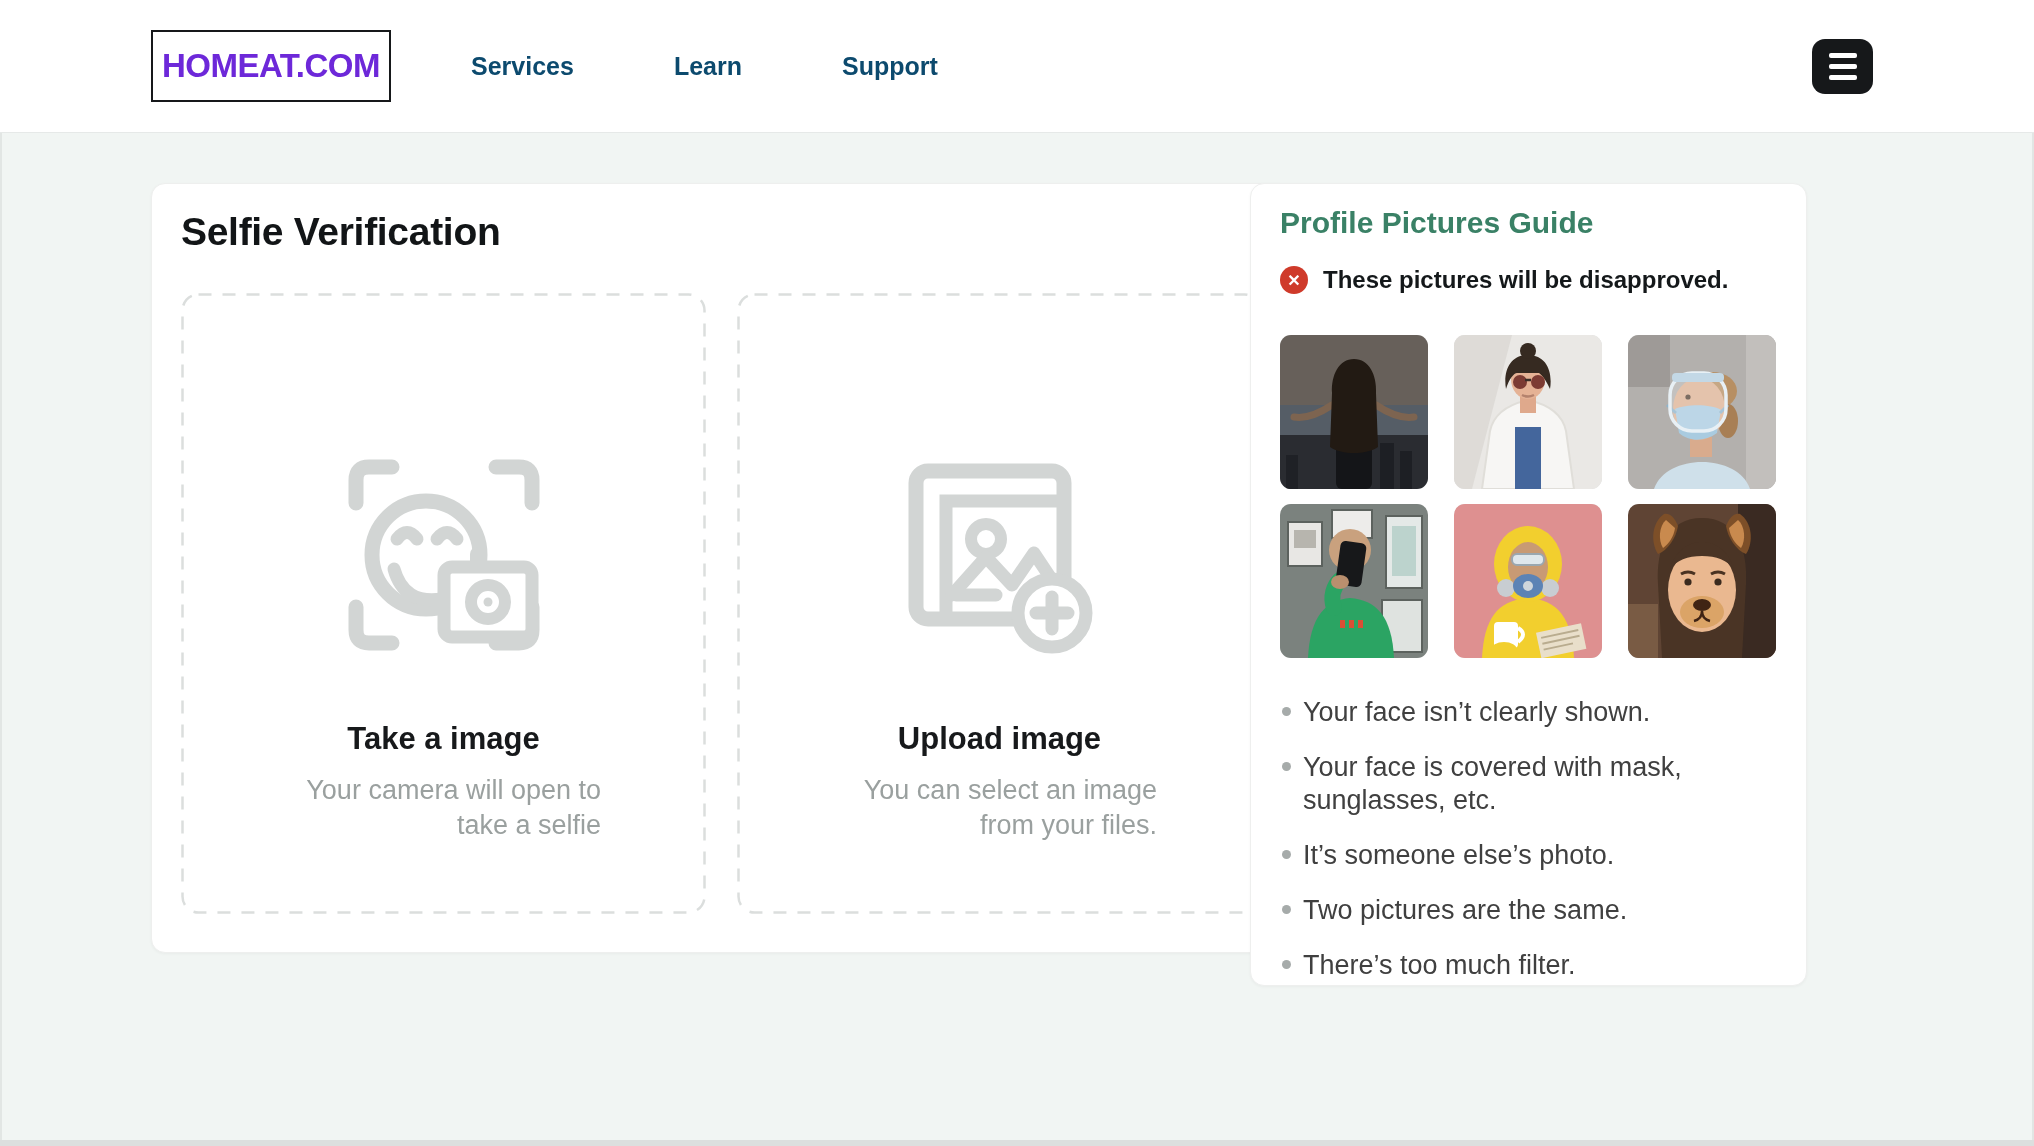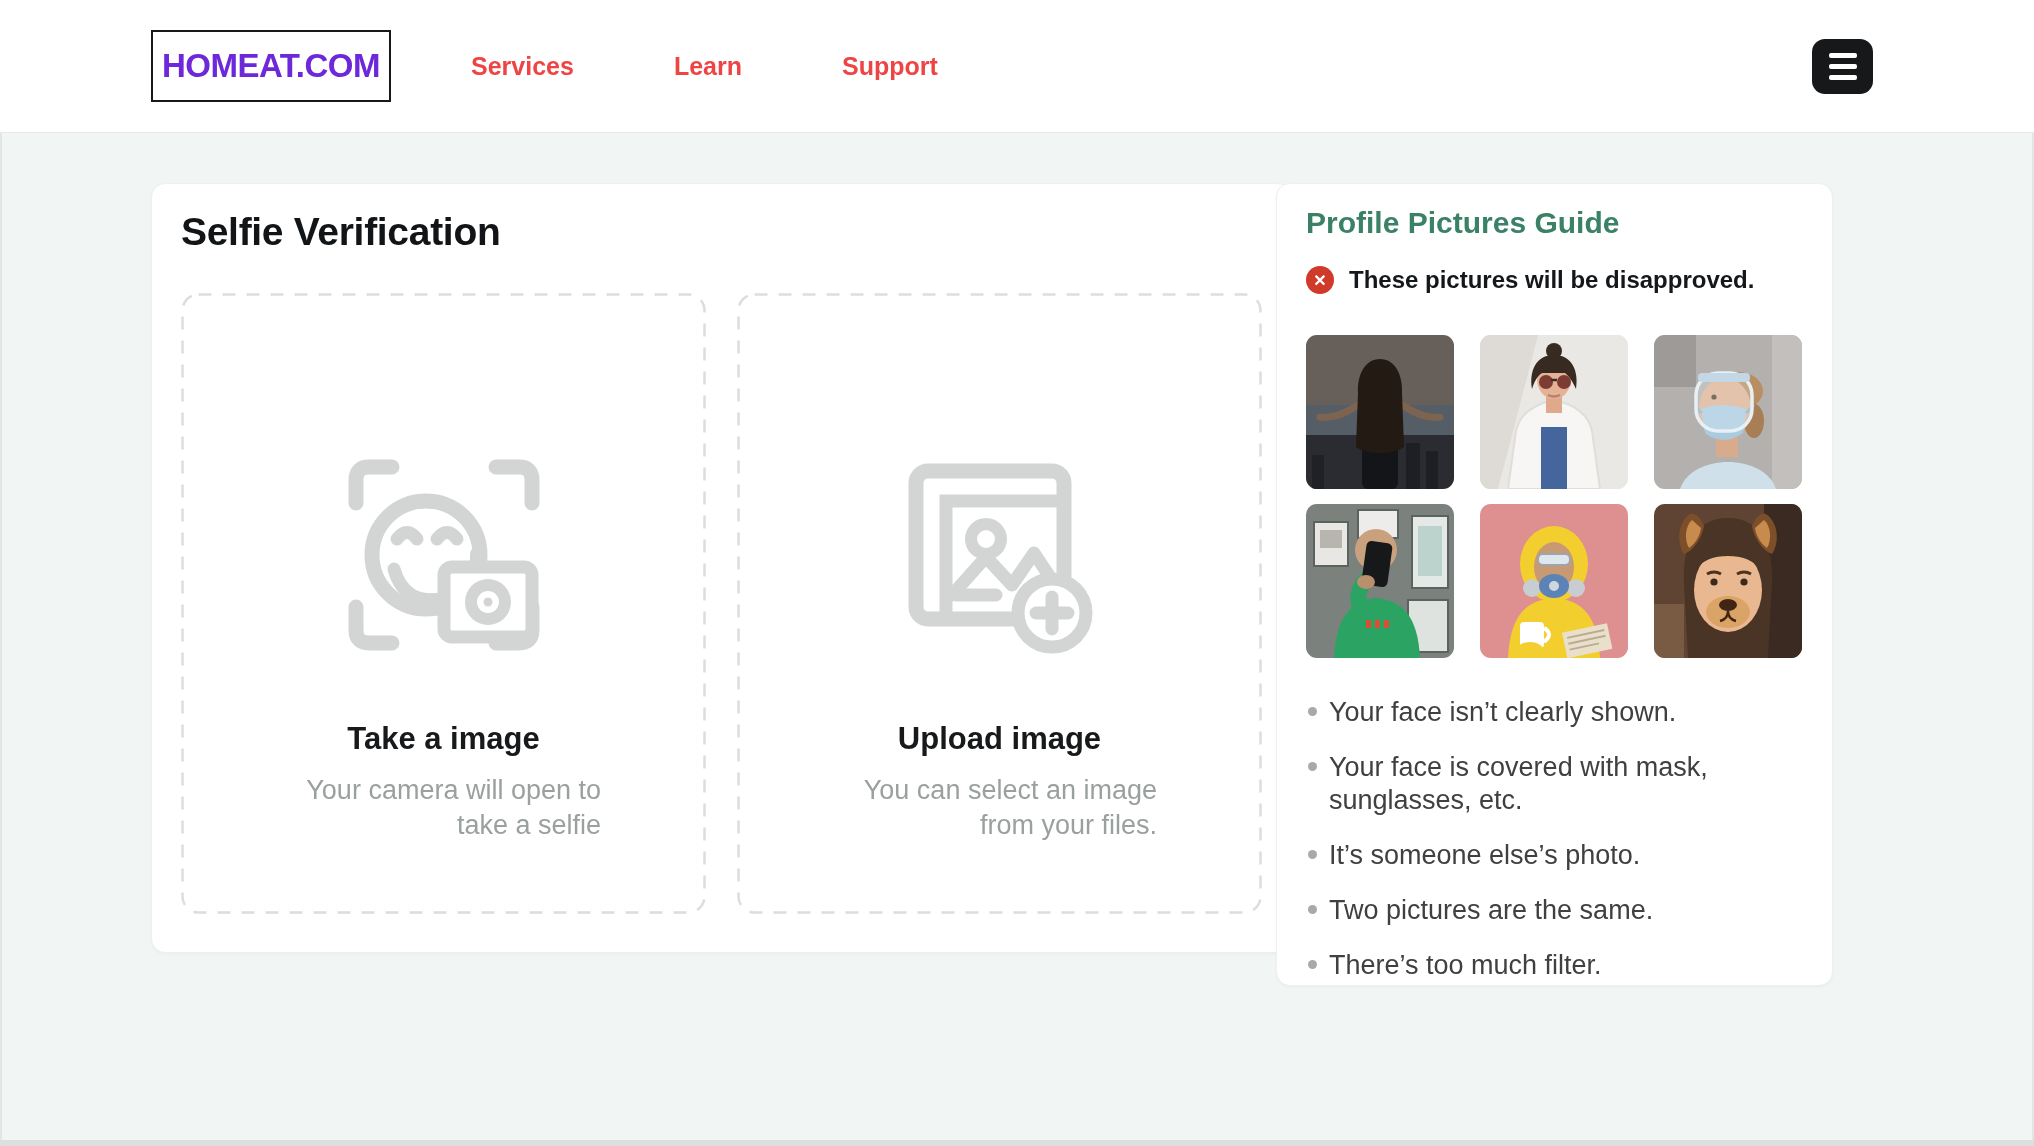--- a/index.html
+++ b/index.html
@@ -20,21 +20,21 @@
   }
   .logo-box {
     margin-left: 151px; width: 240px; height: 72px;
     border: 2.5px solid #16181a; background: #fff;
     display: flex; align-items: center; justify-content: center;
     cursor: pointer;
   }
   .logo-text { font-size: 33px; font-weight: 800; letter-spacing: -0.5px; color: #6d28d9; white-space: nowrap; }
   .nav { display: flex; align-items: center; margin-left: 80px; gap: 100px; }
   .nav a {
-    font-size: 25px; font-weight: 600; color: #ef4444; text-decoration: none; cursor: pointer;
+    font-size: 25px; font-weight: 600; color: #0c4a6e; text-decoration: none; cursor: pointer;
   }
   .menu-btn {
     margin-left: auto; margin-right: 161px;
     width: 61px; height: 55px; background: #16181a; border: none; border-radius: 13px;
     display: flex; flex-direction: column; align-items: center; justify-content: center; gap: 6px;
     cursor: pointer;
   }
   .menu-btn i { display: block; width: 28px; height: 5px; background: #ffffff; border-radius: 2px; }
 
   
@@ -57,21 +57,21 @@
   .dash-outline { position: absolute; inset: 0; pointer-events: none; }
   .opt-icon { width: 200px; height: 200px; }
   .opt-title { margin-top: 66px; font-size: 31px; font-weight: 700; color: #17191b; }
   .opt-desc {
     margin-top: 16px; font-size: 27px; line-height: 1.28; color: #9aa09f;
     text-align: right; max-width: 315px;
   }
 
   
   .guide-card {
-    position: absolute; left: 1276px; top: 183px; width: 557px; height: 803px;
+    position: absolute; left: 1250px; top: 183px; width: 557px; height: 803px;
     background: #ffffff; border: 1px solid #eeefee; border-radius: 14px;
     box-shadow: 0 1px 3px rgba(20,30,26,0.04);
   }
   .guide-title {
     position: absolute; left: 29px; top: 22px;
     font-size: 30px; font-weight: 700; color: #3a8166;
   }
   .warning { position: absolute; left: 29px; top: 82px; display: flex; align-items: center; gap: 15px; }
   .x-icon {
     width: 28px; height: 28px; border-radius: 50%; background: #cf3a2a;

